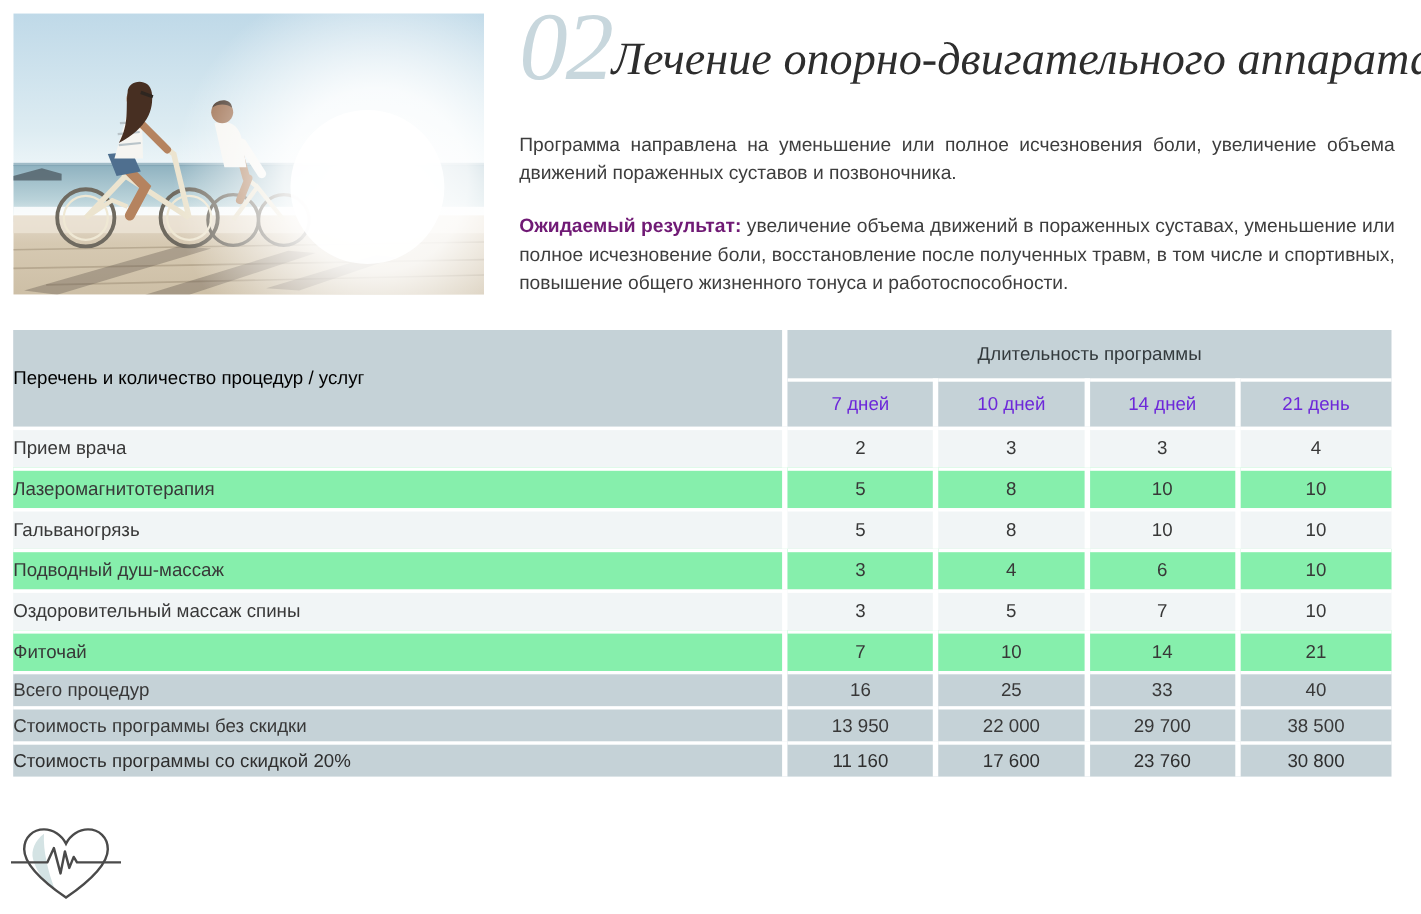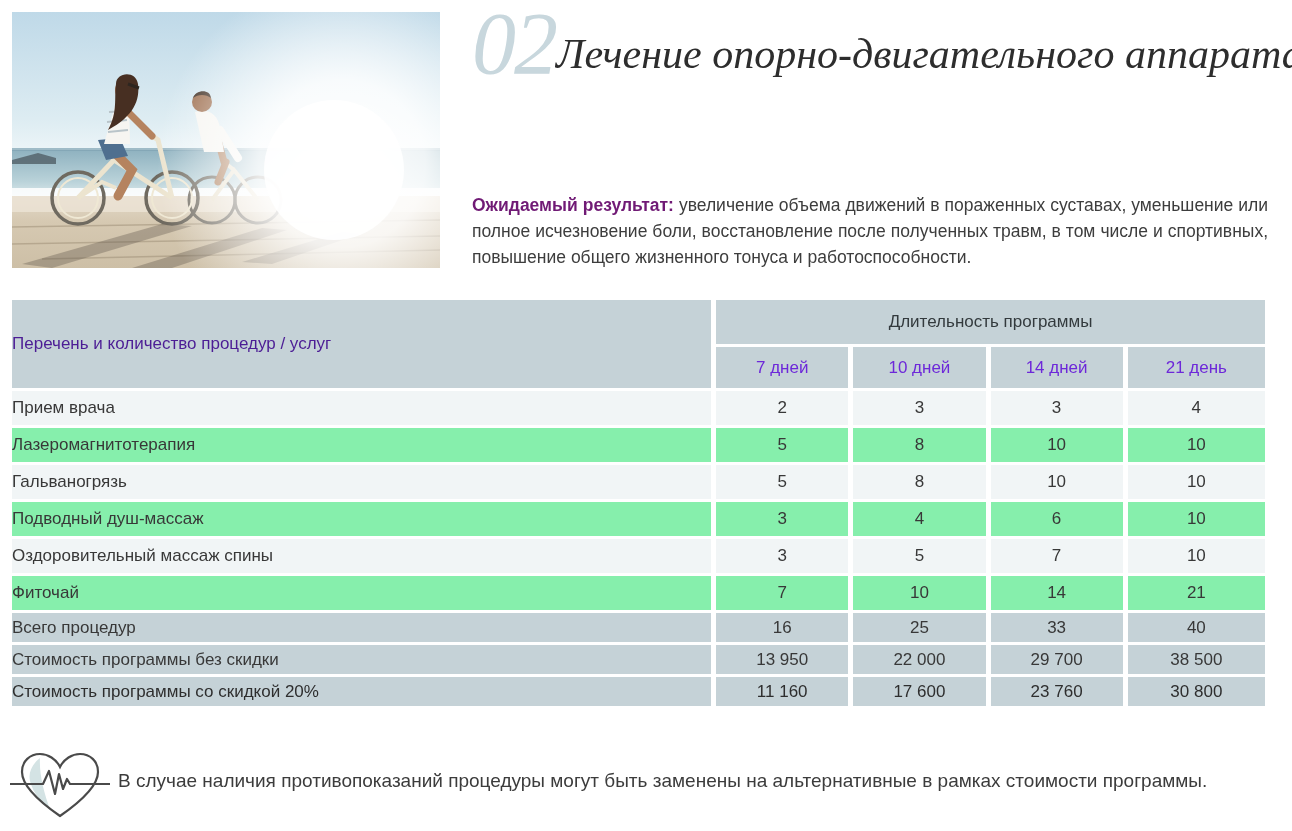--- a/index.html
+++ b/index.html
@@ -42,21 +42,21 @@
   }
   .sep-r{border-right:5px solid #ffffff;}
   .sep-t{border-top:3px solid #ffffff;}
   .bg-blue{background:#c5d2d7;}
   .bg-light{background:#f1f5f6;}
   .bg-mid{background:#86efac;}
   .cell-label{text-align:left;padding-left:42px;}
   .cell-num{text-align:center;}
   .h-group{height:44px;text-align:center;font-weight:bold;color:#333a3d;}
   .h-sub{height:41px;text-align:center;font-weight:bold;color:#6d28d9;}
-  .h-left{font-weight:bold;color:#4c1d95;}
+  .h-left{font-weight:bold;color:#000000;}
   .r-data{height:37px;}
   .r-sum{height:32px;}
   .row-bold td{font-weight:normal;color:#2e2e2e;}
   
   .footnote{position:absolute;left:10px;top:744px;width:1270px;height:80px;}
   .heart-wrap{position:absolute;left:0;top:2px;width:100px;height:76px;}
   .note-text{
     position:absolute;left:108px;top:24px;width:1165px;
     font-size:19px;line-height:26px;color:#3c3c3c;
   }
@@ -146,20 +146,21 @@
       <circle cx="330" cy="152" r="185" fill="url(#sunglow)"></circle>
       <circle cx="322" cy="158" r="70" fill="#ffffff" opacity="0.9"></circle>
     </svg>
   </div>
 
   <div class="headblock">
     <div class="section-number">02</div>
     <div class="page-title">Лечение опорно-двигательного аппарата</div>
   </div>
 
+  <p class="para para-intro">Программа направлена на уменьшение или полное исчезновения боли, увеличение объема движений пораженных суставов и позвоночника.</p>
   <p class="para para-expected"><span class="lead-bold">Ожидаемый результат:</span><span> увеличение объема движений в пораженных суставах, уменьшение или полное исчезновение боли, восстановление после полученных травм, в том числе и спортивных, повышение общего жизненного тонуса и работоспособности.</span></p>
 
   <table class="price-table">
     <colgroup>
       <col class="c-label">
         <col class="c-n">
         <col class="c-n">
         <col class="c-n">
         <col class="c-n">
     </colgroup>
@@ -246,16 +247,15 @@
     <div class="heart-wrap">
       <svg width="100" height="76" viewBox="0 0 100 76" xmlns="http://www.w3.org/2000/svg">
 
         <path d="M30,12 C22,18 18,27 20,35 C23,47 31,56 40,63 C34,47 29,28 30,12 Z" fill="#d4e3e4"></path>
 
         <path d="M50,70 C24,52 12,38 12,26 C12,15 20,8 30,8 C38,8 46,13 50,21 C54,13 62,8 70,8 C80,8 88,15 88,26 C88,38 76,52 50,70 Z" fill="none" stroke="#4a4a4a" stroke-width="2.2"></path>
 
         <polyline points="0,38 33,38 39,25 45,48 49,28 53,43 57,33 60,38 100,38" fill="none" stroke="#4a4a4a" stroke-width="2.2" stroke-linejoin="round"></polyline>
       </svg>
     </div>
-    <div class="note-text">В случае наличия противопоказаний процедуры могут быть заменены на альтернативные в рамках стоимости программы.</div>
   </div>
 
 </div>
 
 </body></html>

